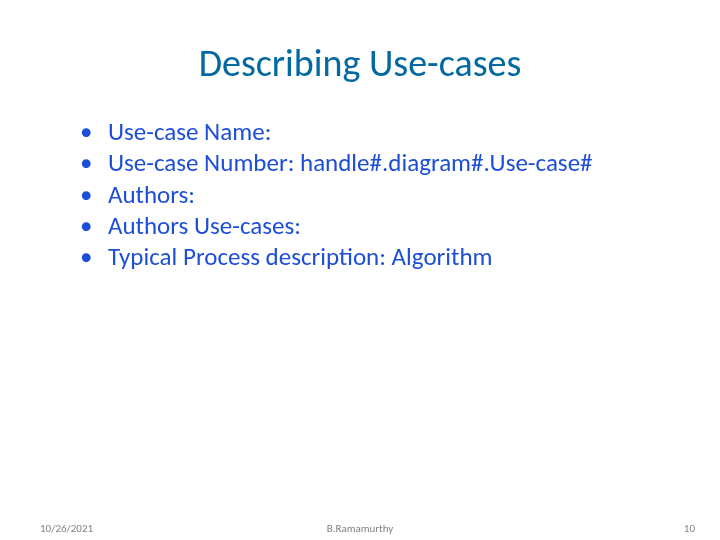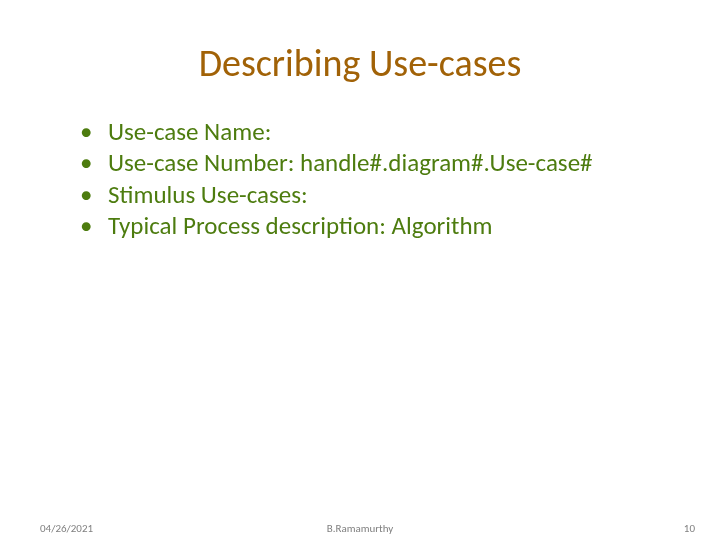--- a/index.html
+++ b/index.html
@@ -17,32 +17,32 @@
     }
     .slide {
       width: 100%;
       height: 100%;
       padding: 30px 60px 40px 60px;
       position: relative;
     }
     .title {
       font-size: 38px;
       font-weight: 400;
-      color: #a16207;
+      color: #0369a1;
       text-align: center;
       margin-bottom: 30px;
       margin-top: 10px;
     }
     .bullet-list {
       list-style: none;
       padding-left: 20px;
     }
     .bullet-list li {
       font-size: 25px;
-      color: #4d7c0f;
+      color: #1d4ed8;
       line-height: 1.25;
       position: relative;
       padding-left: 28px;
     }
     .bullet-list li::before {
       content: "•";
       position: absolute;
       left: 0;
       font-size: 25px;
     }
@@ -70,21 +70,22 @@
     }
   </style>
 </head>
 <body>
 
 <div class="slide">
   <h1 class="title">Describing Use-cases</h1>
   <ul class="bullet-list">
     <li>Use-case Name:</li>
     <li>Use-case Number: handle#.diagram#.Use-case#</li>
-    <li>Stimulus Use-cases:</li>
+    <li>Authors:</li>
+    <li>Authors Use-cases:</li>
     <li>Typical Process description: Algorithm</li>
   </ul>
   <div class="footer">
-    <span class="footer-date">04/26/2021</span>
+    <span class="footer-date">10/26/2021</span>
     <span class="footer-author">B.Ramamurthy</span>
     <span class="footer-page">10</span>
   </div>
 </div>
 
 </body></html>

